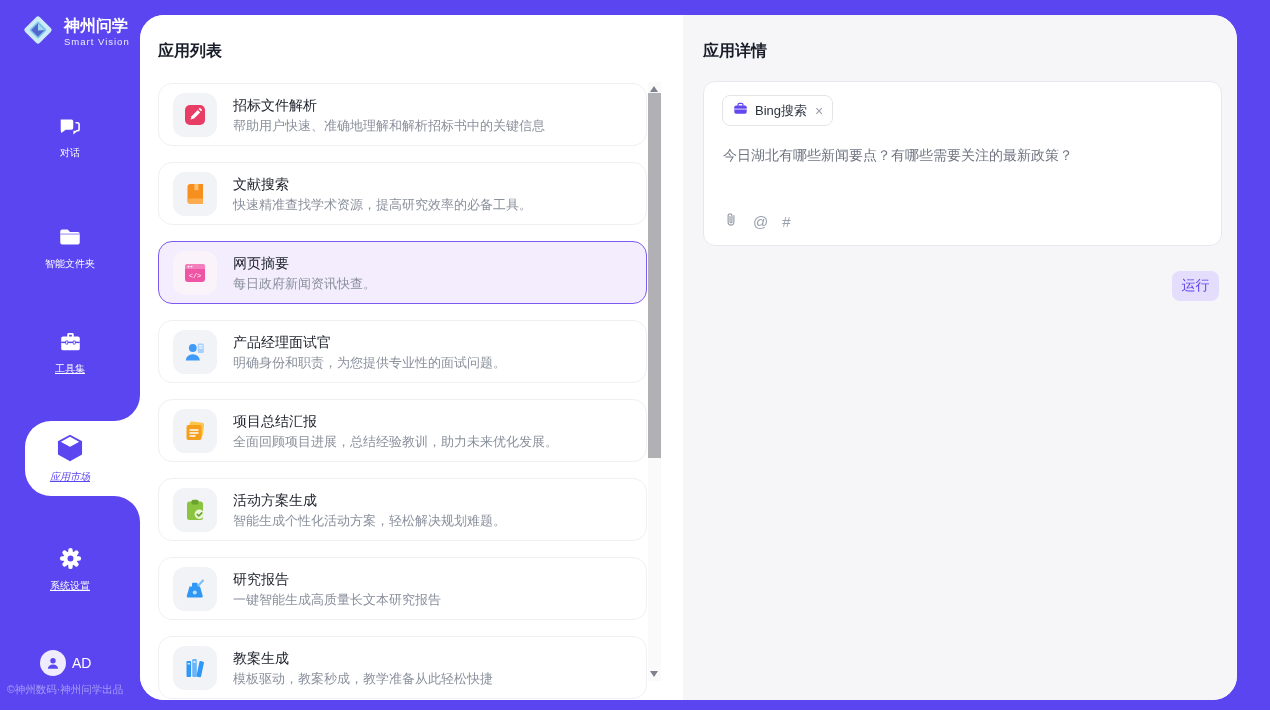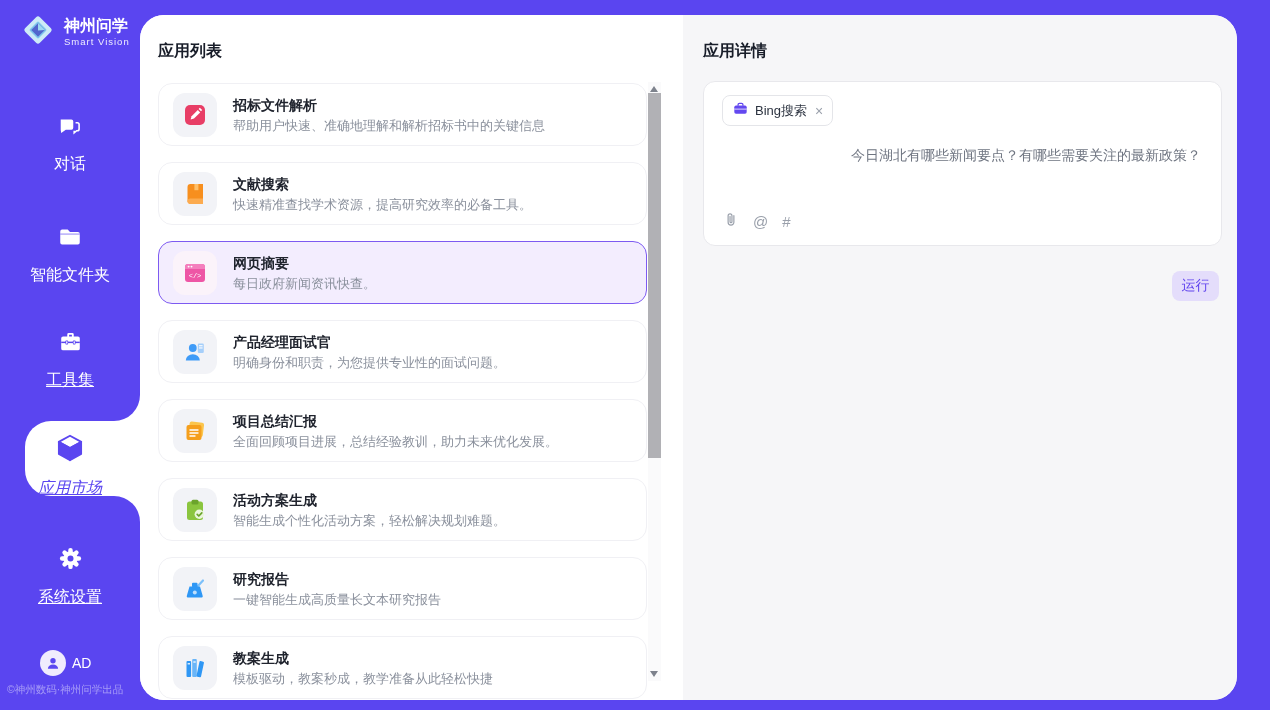--- a/index.html
+++ b/index.html
@@ -17,60 +17,60 @@
 
   
   .card-list{position:absolute;left:18px;top:68px;width:489px;}
   .app-card{height:63px;margin-bottom:16px;border:1px solid #f0f0f4;border-radius:14px;background:#fff;
             display:flex;align-items:center;padding:0 16px 0 14px;box-sizing:border-box;cursor:pointer;}
   .app-card.selected{background:#f3edfe;border:1px solid #7d5af1;}
   .app-icon-wrap{width:44px;height:44px;border-radius:12px;background:#f2f3f7;flex:none;
                  display:flex;align-items:center;justify-content:center;}
   .app-card.selected .app-icon-wrap{background:#fbf3fa;}
   .app-text{margin-left:16px;min-width:0;}
-  .app-name{font-size:14px;font-weight:700;color:#20242e;margin-bottom:7px;line-height:1;}
+  .app-name{font-size:14px;font-weight:400;color:#20242e;margin-bottom:7px;line-height:1;}
   .app-desc{font-size:13px;color:#8a909c;line-height:1;white-space:nowrap;}
 
   
   .scrollbar{position:absolute;left:508px;top:67px;width:13px;height:599px;background:#fafafb;}
   .sb-thumb{position:absolute;left:0;top:11px;width:13px;height:365px;background:#b1b1b5;}
   .sb-arrow{position:absolute;left:2px;width:0;height:0;border-left:4.5px solid transparent;border-right:4.5px solid transparent;}
   .sb-up{top:4px;border-bottom:6px solid #7d828c;}
   .sb-down{bottom:4px;border-top:6px solid #7d828c;}
 
   
   .sidebar{position:absolute;left:0;top:0;width:140px;height:514px;}
   .brand{position:absolute;left:20px;top:12px;display:flex;align-items:center;gap:8px;}
   .brand-text{display:flex;flex-direction:column;}
   .brand-name{font-size:16px;font-weight:700;color:#fff;line-height:1.15;}
   .brand-tag{font-size:9.5px;color:rgba(255,255,255,.9);letter-spacing:1px;}
   .nav-item{position:absolute;left:0;width:140px;text-align:center;color:#fff;cursor:pointer;}
   .nav-icon{display:inline-block;}
-  .nav-label{font-size:16px;margin-top:13px;line-height:1;}
+  .nav-label{font-size:10px;margin-top:5px;line-height:1;}
   .u{text-decoration:underline;}
   .bubble{position:absolute;left:25px;top:421px;width:115px;height:75px;background:#fff;
           border-radius:26px 0 0 26px;}
   .cv{position:absolute;right:0;width:26px;height:26px;background:#fff;}
   .cv.top{top:-26px;} .cv.bot{bottom:-26px;}
   .cv.top::before{content:"";position:absolute;inset:0;background:#5a45f0;border-bottom-right-radius:100%;}
   .cv.bot::before{content:"";position:absolute;inset:0;background:#5a45f0;border-top-right-radius:100%;}
   .nav-item.active{color:#5b46f0;font-style:italic;}
   .user-row{position:absolute;left:40px;top:650px;display:flex;align-items:center;gap:6px;cursor:pointer;}
   .avatar{width:26px;height:26px;border-radius:50%;background:#f0ecfd;display:flex;align-items:center;justify-content:center;}
   .user-label{color:#fff;font-size:14px;}
   .copyright{position:absolute;left:7px;top:683px;width:133px;font-size:10.5px;color:rgba(255,255,255,.45);white-space:nowrap;}
 
   
   .detail-card{position:absolute;left:20px;top:66px;width:519px;height:165px;background:#fff;
                border:1px solid #e8e8ec;border-radius:12px;box-sizing:border-box;}
   .chip{position:absolute;left:18px;top:13px;height:31px;display:inline-flex;align-items:center;gap:7px;
         padding:0 9px 0 10px;border:1px solid #e4e5e9;border-radius:8px;background:#fff;box-sizing:border-box;cursor:pointer;}
   .chip-label{font-size:13px;color:#2c3340;}
   .chip-x{font-size:14px;color:#9aa0ab;margin-left:1px;line-height:1;cursor:pointer;}
-  .prompt{position:absolute;left:19px;top:63px;right:20px;font-size:14px;color:#6e7480;line-height:20px;text-align:right;}
+  .prompt{position:absolute;left:19px;top:63px;right:20px;font-size:14px;color:#6e7480;line-height:20px;}
   .composer{position:absolute;left:19px;bottom:13px;display:flex;gap:14px;align-items:center;}
   .composer .glyph{font-size:15px;color:#9aa0ab;line-height:1;cursor:pointer;}
   .run-btn{position:absolute;right:18px;top:256px;width:47px;height:30px;border-radius:8px;background:#e4ddfb;
            color:#6246ee;font-size:14px;display:flex;align-items:center;justify-content:center;cursor:pointer;border:none;}
 </style>
 </head>
 <body>
 
 <div id="app">
   <div class="purple-bg"></div>

